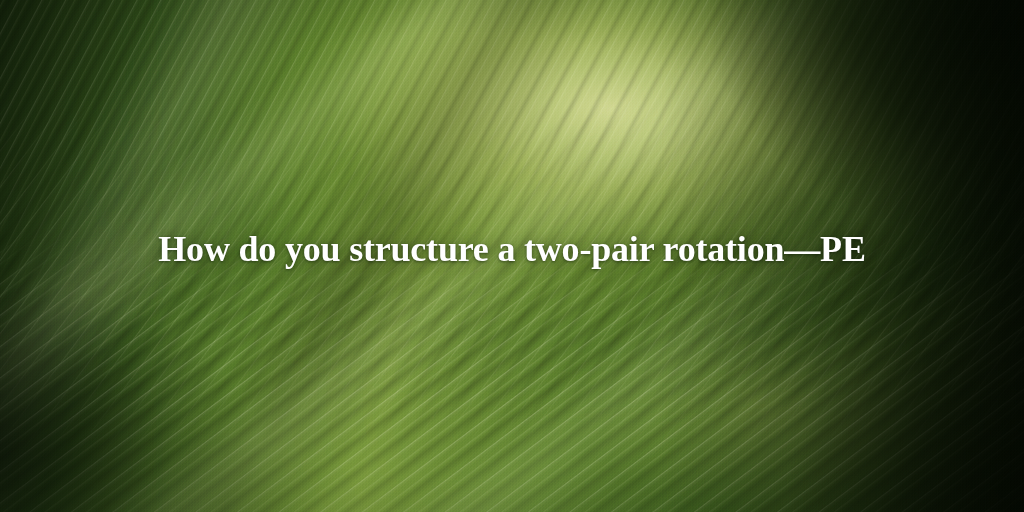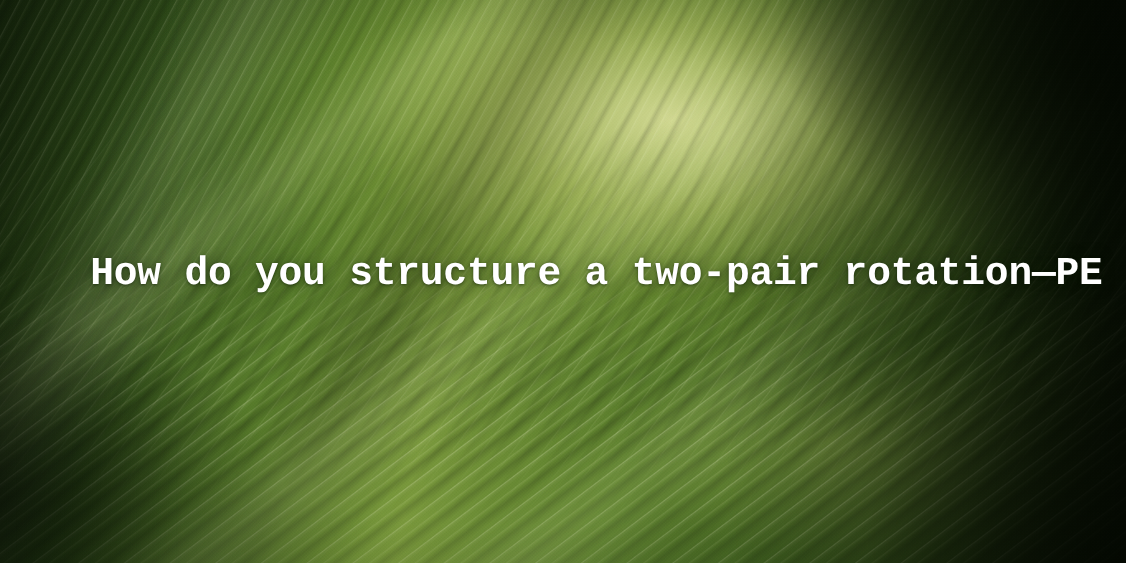--- a/index.html
+++ b/index.html
@@ -8,21 +8,21 @@
     padding: 0;
     background: #000;
   }
 
   .stage {
     position: relative;
     width: 1024px;
     height: 512px;
     overflow: hidden;
     background: #4d7c0f;
-    font-family: Liberation Mono, monospace;
+    font-family: Liberation Serif, serif;
   }
 
   
   .photo {
     position: absolute;
     inset: 0;
     overflow: hidden;
   }
 
   

